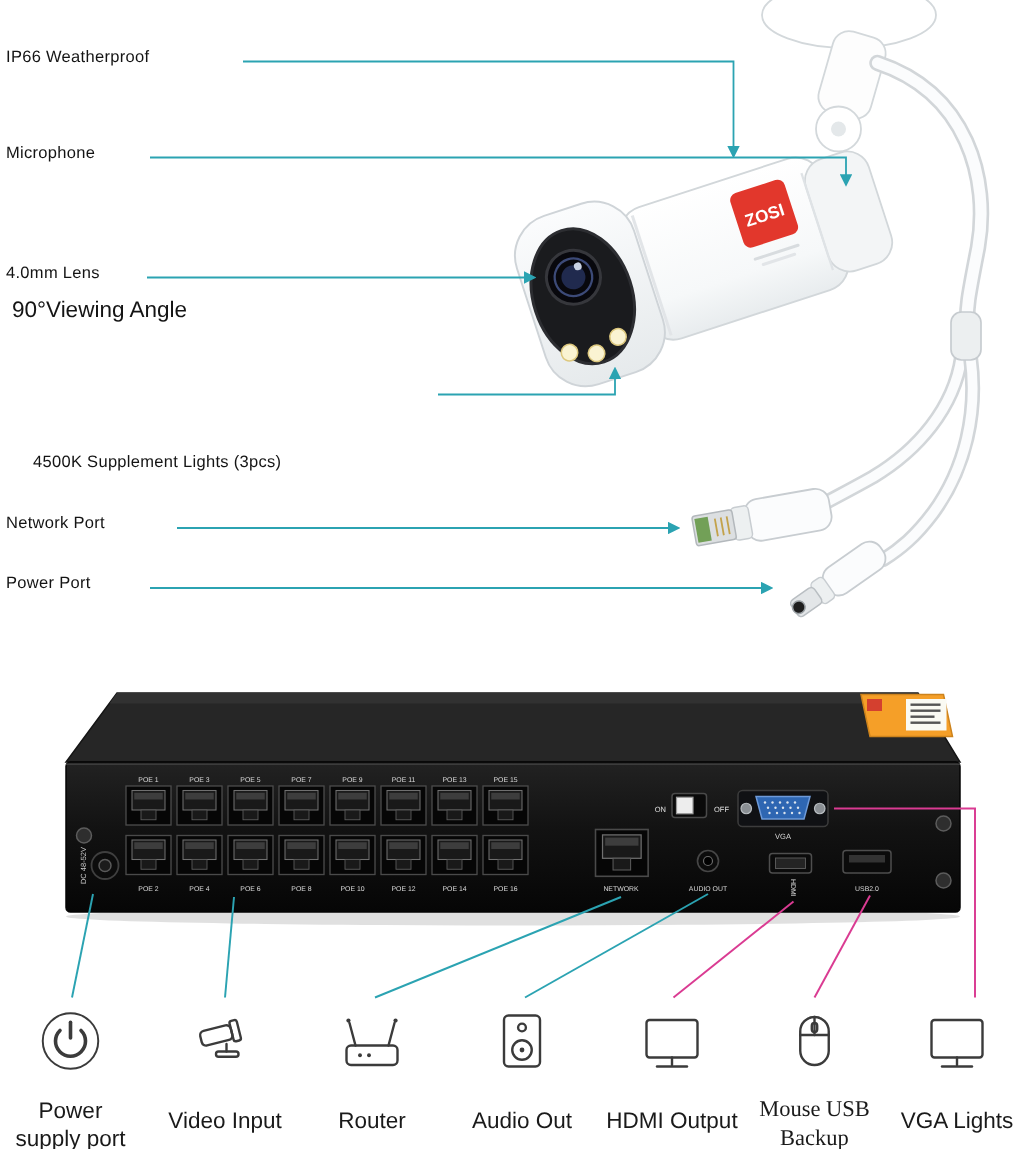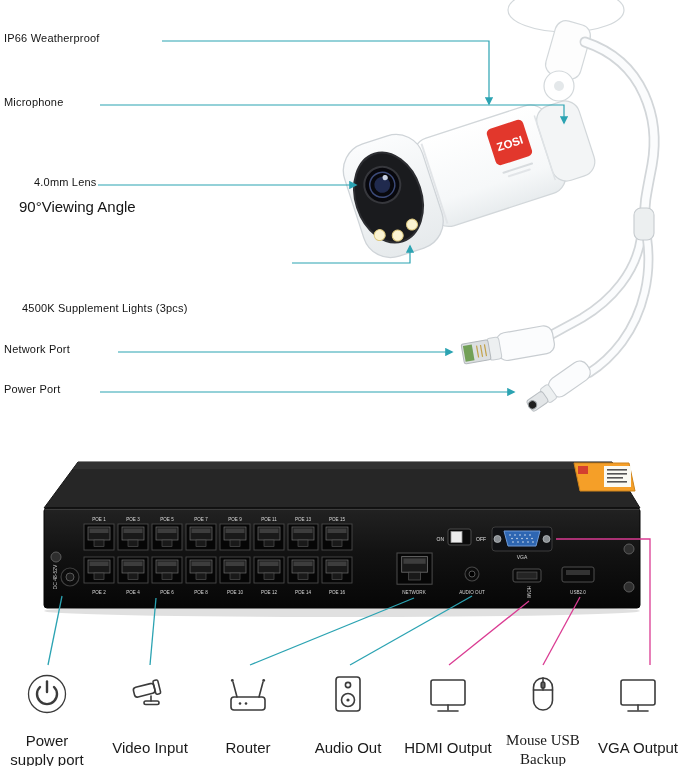--- a/index.html
+++ b/index.html
@@ -301,27 +301,27 @@
       <g transform="translate(638,694)">
         <rect x="-17" y="-14" width="34" height="25" rx="2"></rect>
         <line x1="0" y1="11" x2="0" y2="16"></line>
         <line x1="-10" y1="17" x2="10" y2="17"></line>
       </g>
     </g>
   </svg>
 
   <div class="callout" style="left:4px;top:32px;">IP66 Weatherproof</div>
   <div class="callout" style="left:4px;top:96px;text-align:center;">Microphone</div>
-  <div class="callout" style="left:4px;top:176px;margin-left:30px;">4.0mm Lens</div>
-  <div class="callout-sub" style="left:19px;top:198px;text-align:right;">90°Viewing Angle</div>
+  <div class="callout" style="left:4px;top:176px;">4.0mm Lens</div>
+  <div class="callout-sub" style="left:8px;top:198px;text-align:right;">90°Viewing Angle</div>
   <div class="callout" style="left:22px;top:254px;margin-top:48px;">4500K Supplement Lights (3pcs)</div>
   <div class="callout" style="left:4px;top:343px;">Network Port</div>
   <div class="callout" style="left:4px;top:383px;">Power Port</div>
 
   <div class="legend-label" style="left:5px;  top:731px;width:84px;">Power supply port</div>
   <div class="legend-label" style="left:106px;top:738px;width:88px;">Video Input</div>
   <div class="legend-label" style="left:210px;top:738px;width:76px;">Router</div>
   <div class="legend-label" style="left:306px;top:738px;width:84px;">Audio Out</div>
   <div class="legend-label" style="left:403px;top:738px;width:90px;text-align:center;">HDMI Output</div>
   <div class="legend-label" style="left:500px;top:731px;width:86px;font-family:Liberation Serif, serif;">Mouse USB Backup</div>
-  <div class="legend-label" style="left:596px;top:738px;width:84px;">VGA Output</div>
+  <div class="legend-label" style="left:596px;top:738px;width:84px;">VGA Lights</div>
 
 </div>
 
 </body></html>

